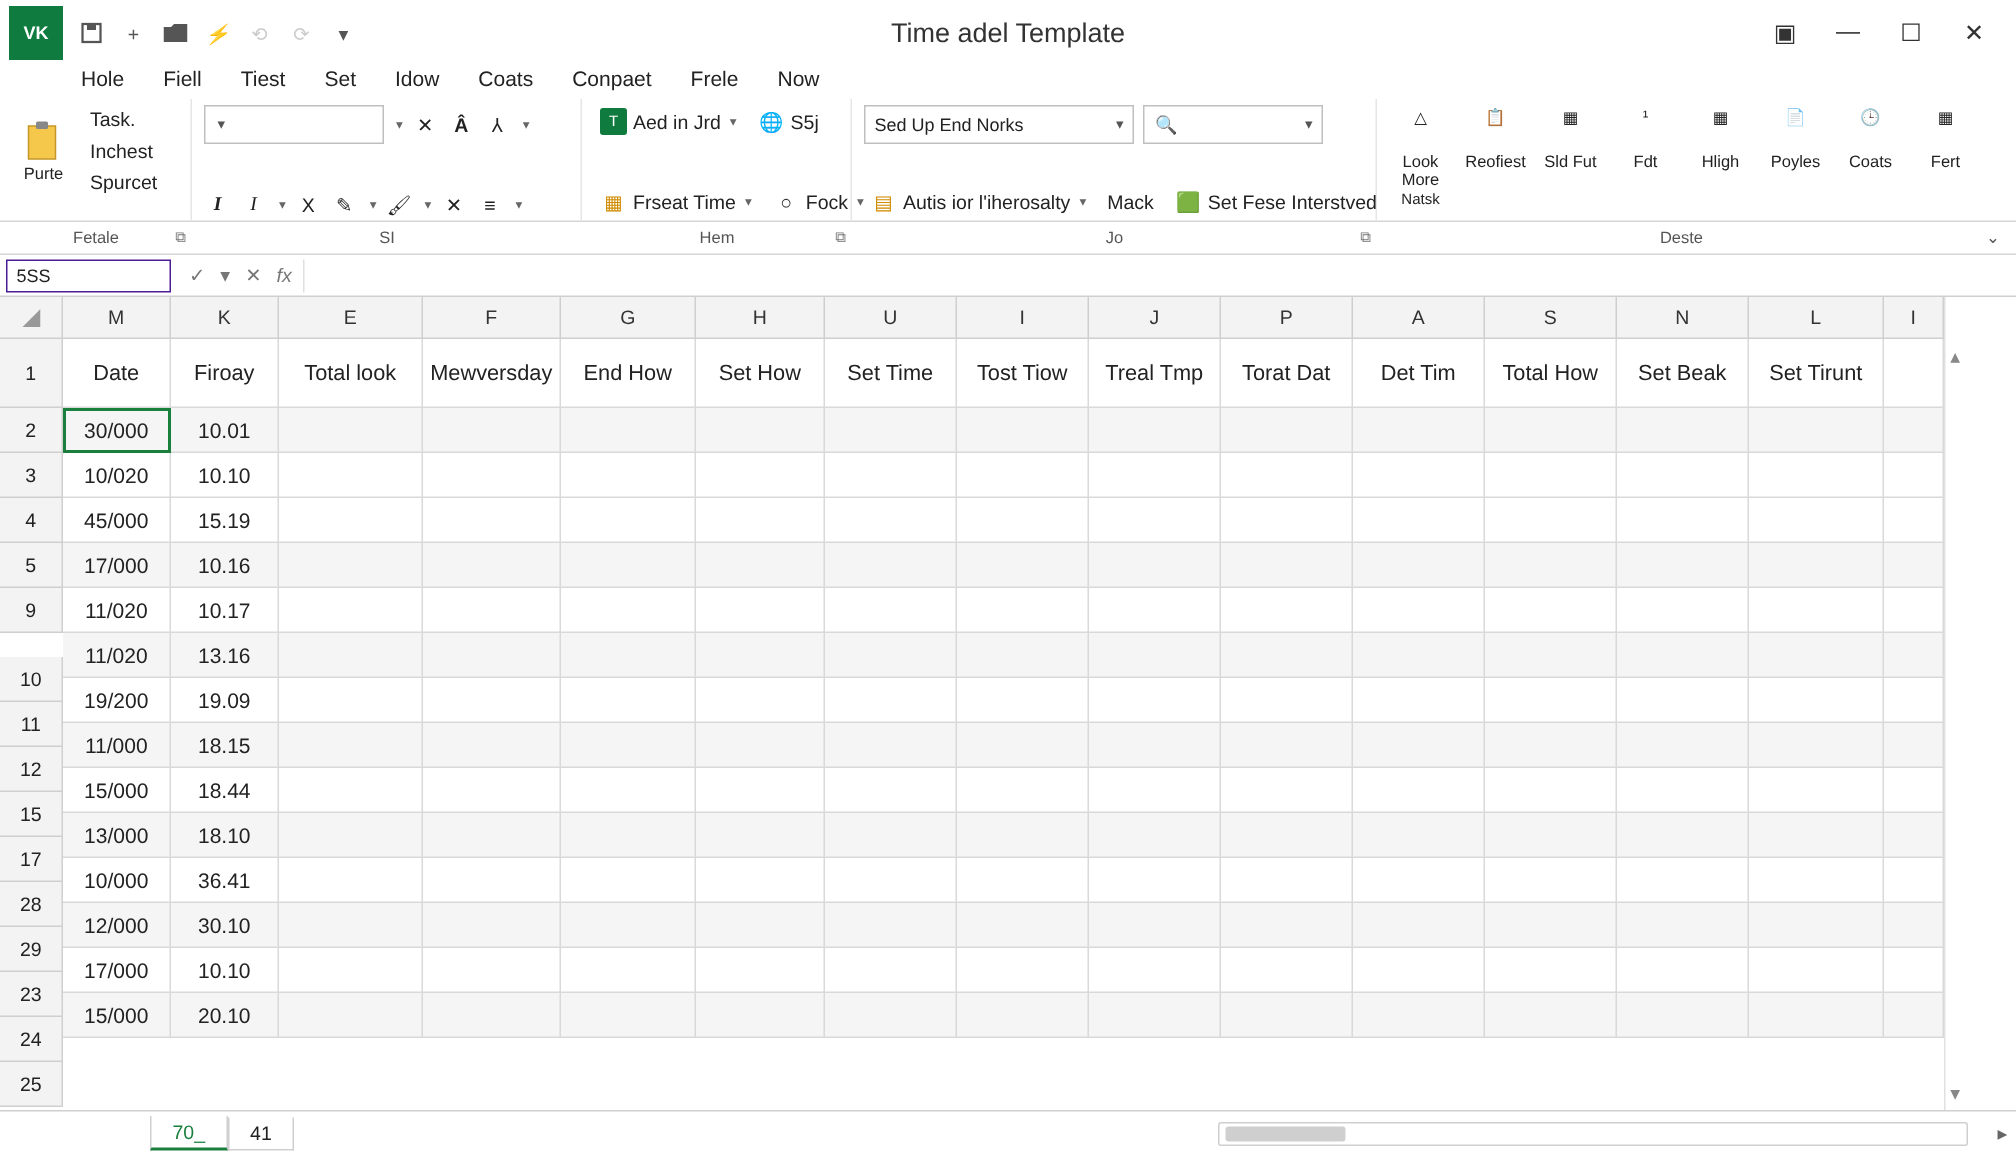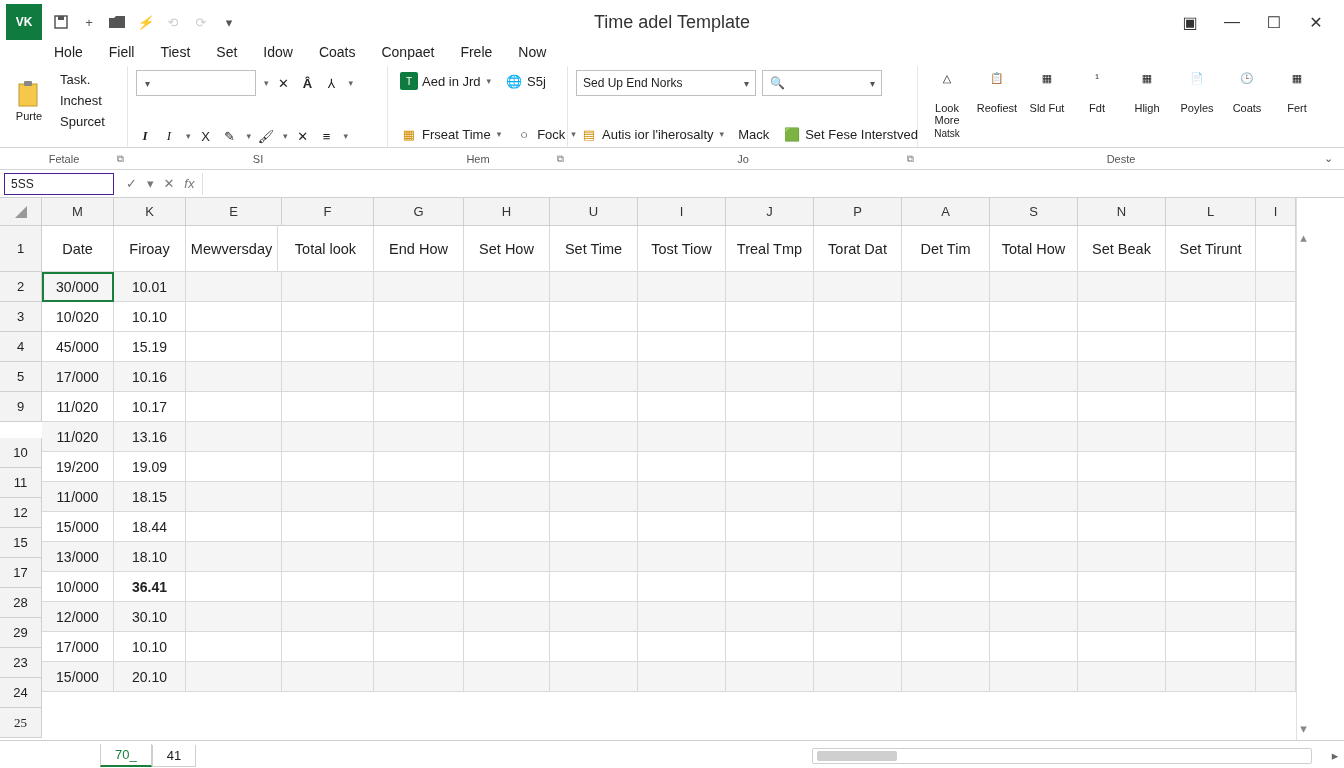--- a/index.html
+++ b/index.html
@@ -309,28 +309,28 @@
         <div class="rowh" style="height: 30px;">9</div>
         <div class="rowh" style="height: 30px; margin-top: 16px;">10</div>
         <div class="rowh" style="height: 30px;">11</div>
         <div class="rowh" style="height: 30px;">12</div>
         <div class="rowh" style="height: 30px;">15</div>
         <div class="rowh" style="height: 30px;">17</div>
         <div class="rowh" style="height: 30px;">28</div>
         <div class="rowh" style="height: 30px;">29</div>
         <div class="rowh" style="height: 30px;">23</div>
         <div class="rowh" style="height: 30px;">24</div>
-        <div class="rowh" style="height: 30px; font-family: Liberation Serif, serif;">25</div>
+        <div class="rowh" style="height: 30px;">25</div>
       </div>
     <div class="gridbody" id="gridbody">
         <div class="gr">
           <div class="cell hdrcell" style="width: 72px; height: 46px;">Date</div>
           <div class="cell hdrcell" style="width: 72px; height: 46px;">Firoay</div>
+          <div class="cell hdrcell" style="width: 96px; height: 46px;">Total look</div>
           <div class="cell hdrcell" style="width: 92px; height: 46px;">Mewversday</div>
-          <div class="cell hdrcell" style="width: 96px; height: 46px;">Total look</div>
           <div class="cell hdrcell" style="width: 90px; height: 46px;">End How</div>
           <div class="cell hdrcell" style="width: 86px; height: 46px;">Set How</div>
           <div class="cell hdrcell" style="width: 88px; height: 46px;">Set Time</div>
           <div class="cell hdrcell" style="width: 88px; height: 46px;">Tost Tiow</div>
           <div class="cell hdrcell" style="width: 88px; height: 46px;">Treal Tmp</div>
           <div class="cell hdrcell" style="width: 88px; height: 46px;">Torat Dat</div>
           <div class="cell hdrcell" style="width: 88px; height: 46px;">Det Tim</div>
           <div class="cell hdrcell" style="width: 88px; height: 46px;">Total How</div>
           <div class="cell hdrcell" style="width: 88px; height: 46px;">Set Beak</div>
           <div class="cell hdrcell" style="width: 90px; height: 46px;">Set Tirunt</div>
@@ -501,21 +501,21 @@
           <div class="cell" style="width: 88px; height: 30px;"></div>
           <div class="cell" style="width: 88px; height: 30px;"></div>
           <div class="cell" style="width: 88px; height: 30px;"></div>
           <div class="cell" style="width: 88px; height: 30px;"></div>
           <div class="cell" style="width: 88px; height: 30px;"></div>
           <div class="cell" style="width: 90px; height: 30px;"></div>
           <div class="cell" style="width: 40px; height: 30px;"></div>
         </div>
         <div class="gr">
           <div class="cell" style="width: 72px; height: 30px; justify-content: center;">10/000</div>
-          <div class="cell" style="width: 72px; height: 30px; justify-content: center; font-weight: bold;">36.41</div>
+          <div class="cell" style="width: 72px; height: 30px; justify-content: center;">36.41</div>
           <div class="cell" style="width: 96px; height: 30px;"></div>
           <div class="cell" style="width: 92px; height: 30px;"></div>
           <div class="cell" style="width: 90px; height: 30px;"></div>
           <div class="cell" style="width: 86px; height: 30px;"></div>
           <div class="cell" style="width: 88px; height: 30px;"></div>
           <div class="cell" style="width: 88px; height: 30px;"></div>
           <div class="cell" style="width: 88px; height: 30px;"></div>
           <div class="cell" style="width: 88px; height: 30px;"></div>
           <div class="cell" style="width: 88px; height: 30px;"></div>
           <div class="cell" style="width: 88px; height: 30px;"></div>

